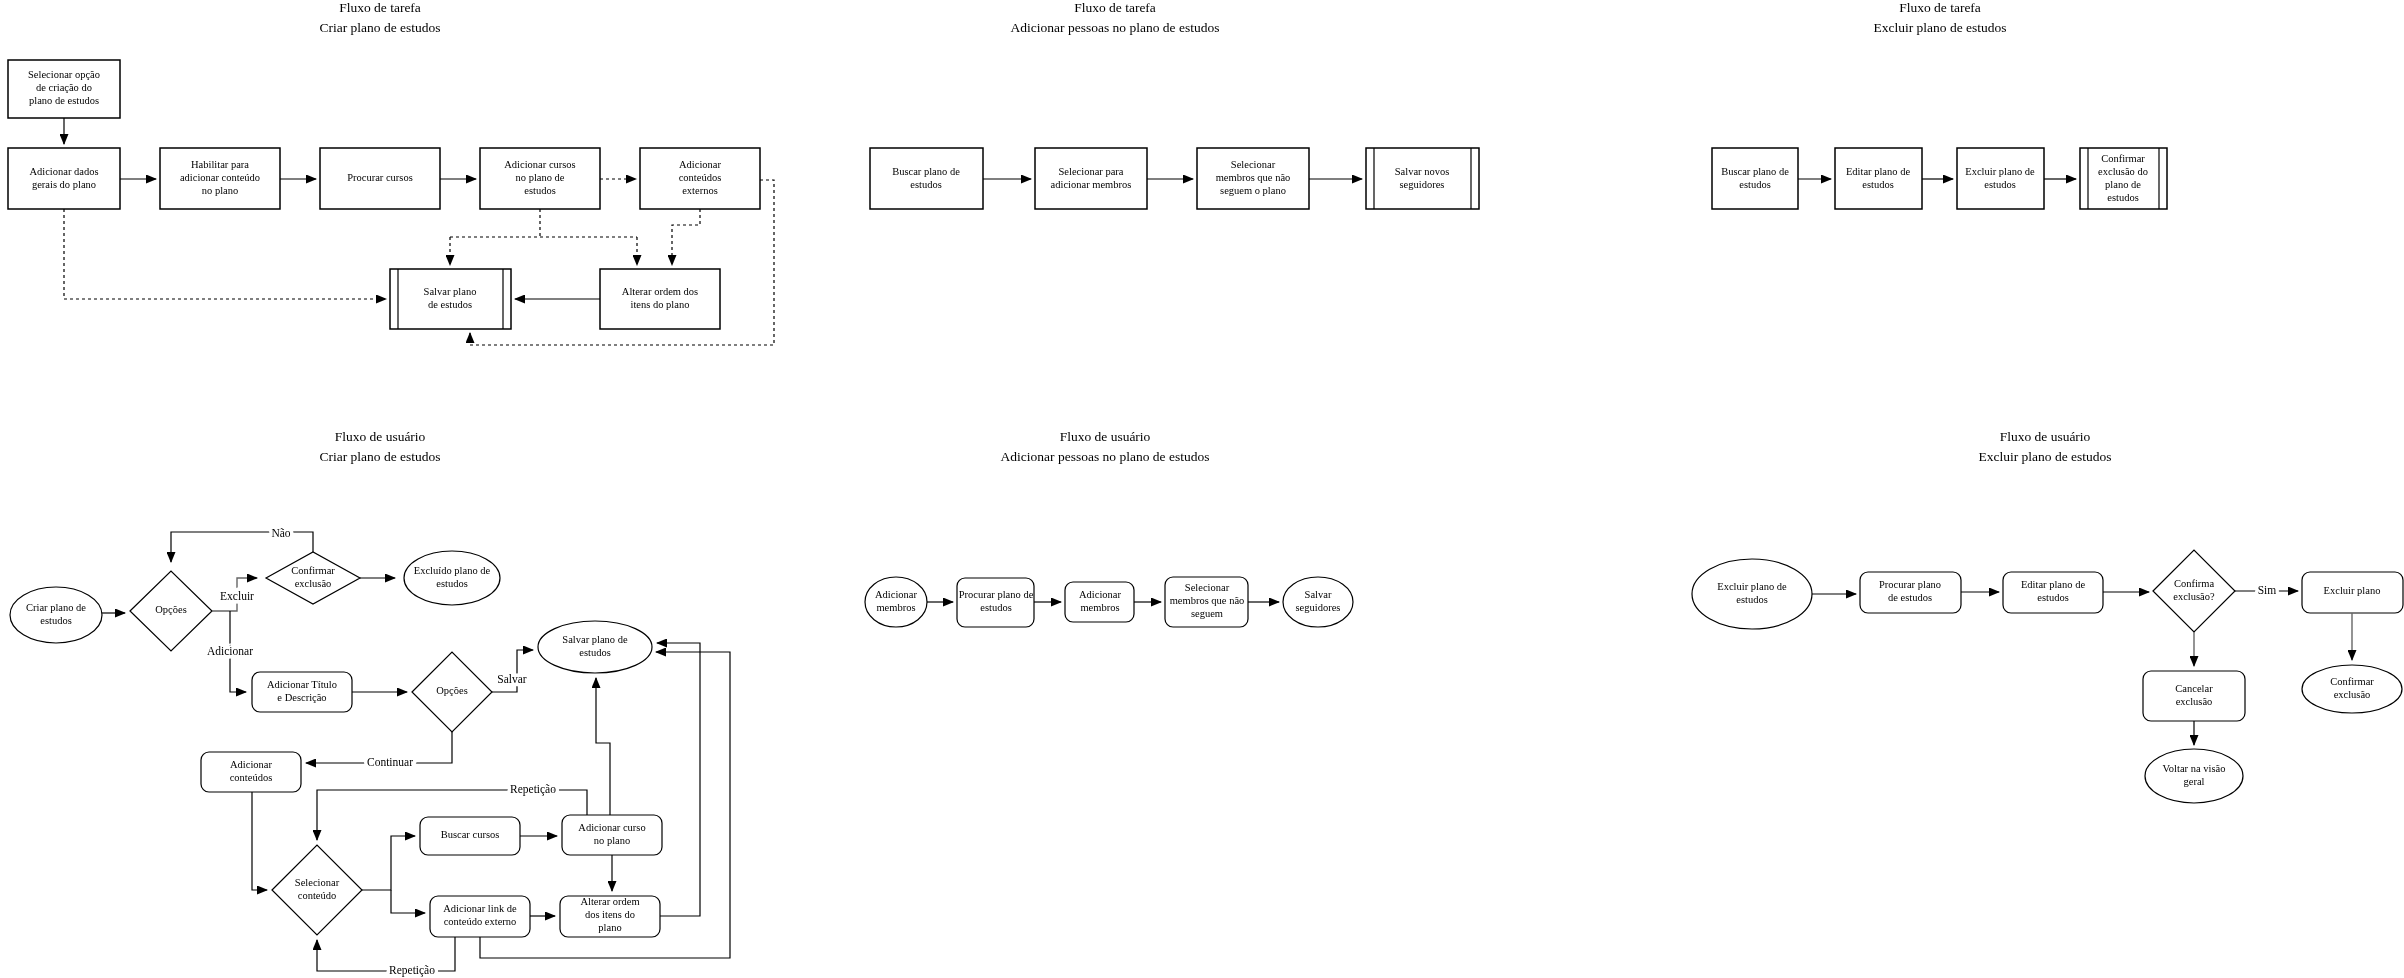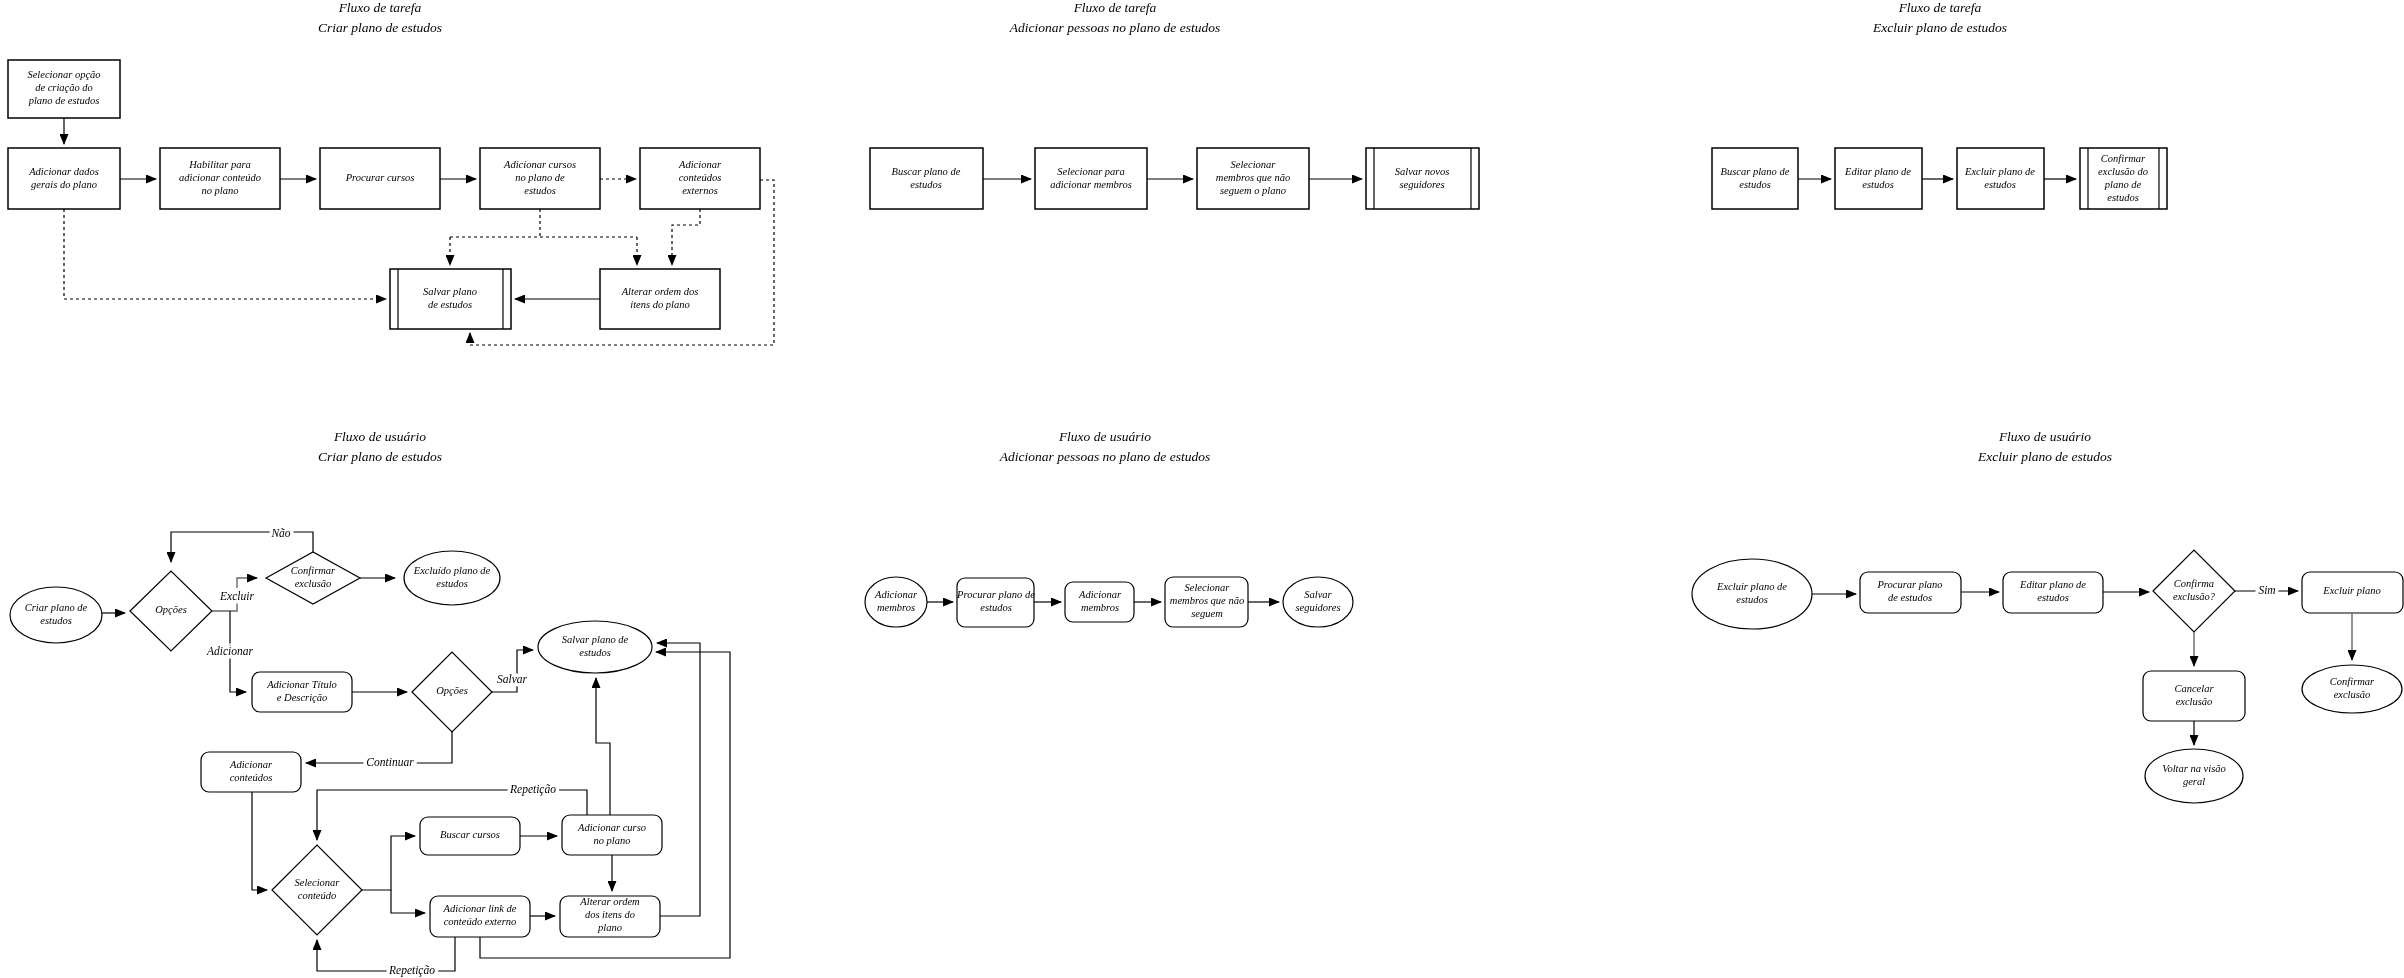--- a/index.html
+++ b/index.html
@@ -1,16 +1,16 @@
 <!DOCTYPE html>
 <html><head>
 <meta charset="utf-8">
 <style>
   html,body{margin:0;padding:0;background:#ffffff;}
-  .canvas{width:2404px;height:978px;position:relative;background:#ffffff;overflow:hidden;font-style:italic;}
+  .canvas{width:2404px;height:978px;position:relative;background:#ffffff;overflow:hidden;}
   svg{display:block;font-family:"Liberation Serif","DejaVu Serif",serif;}
   .node-shape{fill:#ffffff;stroke:#000000;}
   .rect15{stroke-width:1.5;}
   .rect1{stroke-width:1.2;}
   .edge{fill:none;stroke:#000000;stroke-width:1.2;}
   .edge-gray{fill:none;stroke:#666666;stroke-width:1.4;}
   .dash{stroke-dasharray:3 3;}
   .node-label{font-size:10.5px;fill:#000000;text-anchor:middle;}
   .flow-title{font-size:13.5px;fill:#000000;text-anchor:middle;}
   .edge-label{font-size:11.5px;fill:#000000;text-anchor:middle;stroke:#ffffff;stroke-width:7px;paint-order:stroke;stroke-linejoin:round;}

